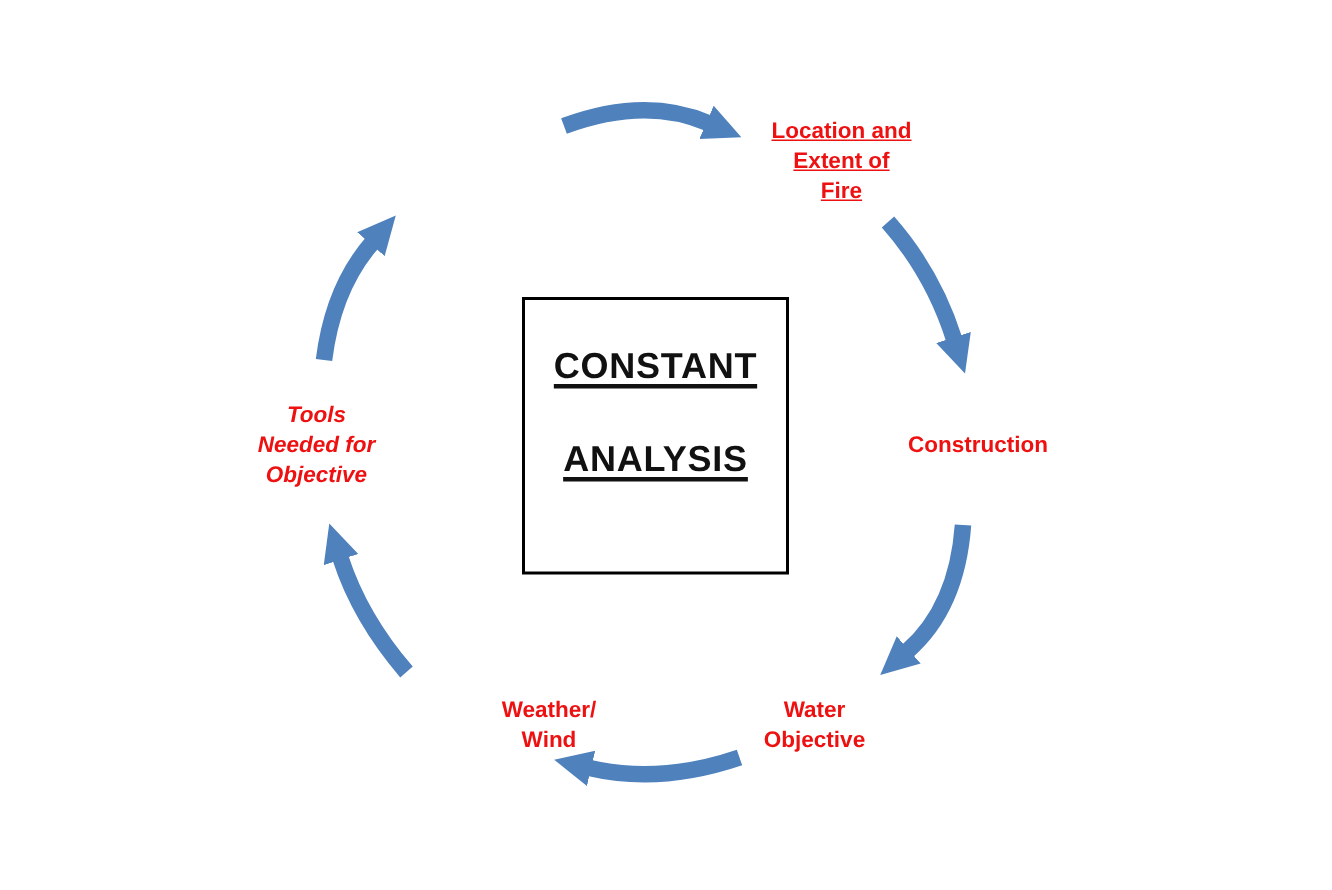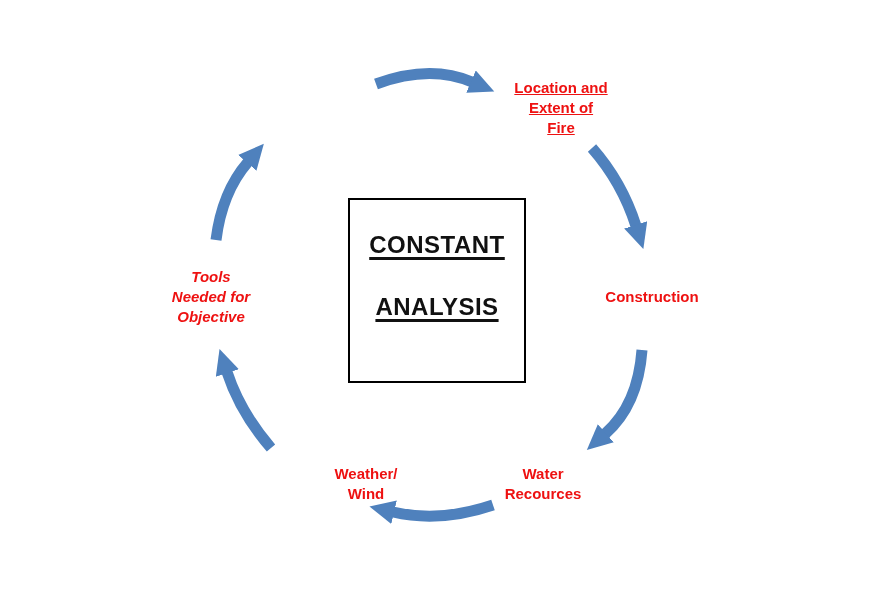--- a/index.html
+++ b/index.html
@@ -88,20 +88,20 @@
   <div class="center-box">
     <div class="center-line l1">CONSTANT</div>
     <div class="center-line l2">ANALYSIS</div>
   </div>
 
   <div class="node n-fire">Location and
 Extent of
 Fire</div>
   <div class="node n-construction">Construction</div>
   <div class="node n-water">Water
-Recources</div>
+Objective</div>
   <div class="node n-weather">Weather/
 Wind</div>
   <div class="node n-tools">Tools
 Needed for
 Objective</div>
 
 </div>
 
 </body></html>

